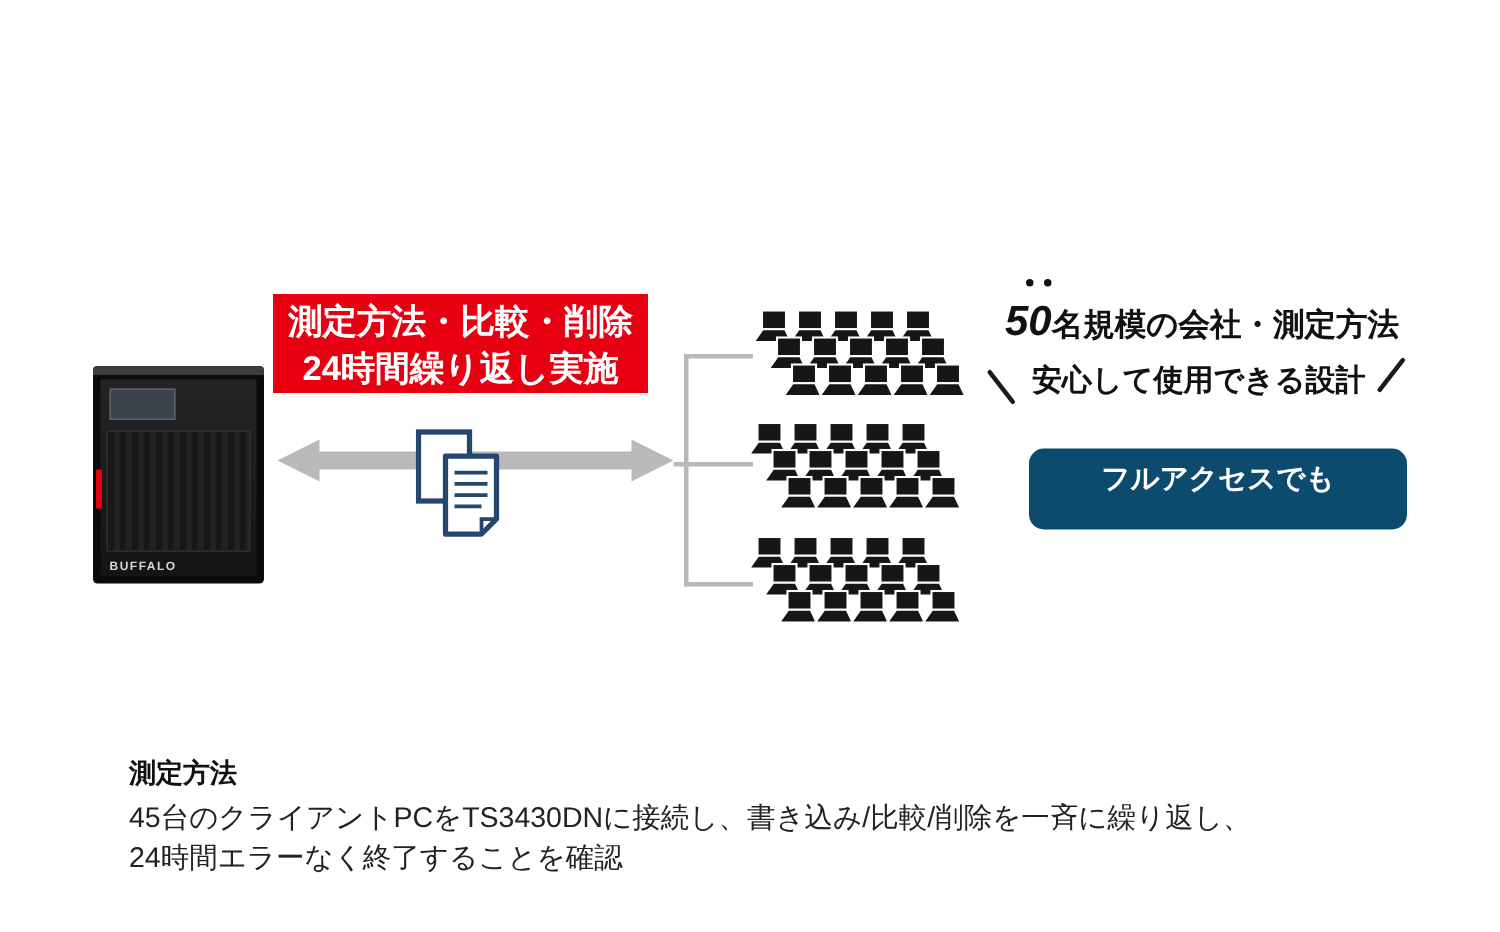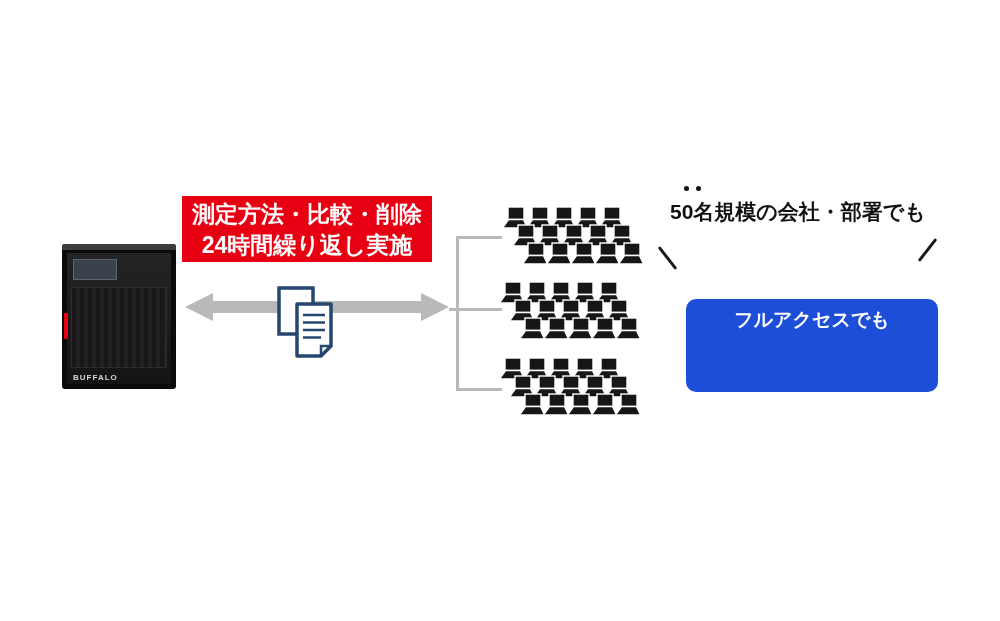--- a/index.html
+++ b/index.html
@@ -37,29 +37,29 @@
 
   
   .cluster{position:absolute;width:146px;height:60px;}
   .laptop{position:absolute;width:30px;height:24px;}
 
   
   .callout{position:absolute;left:648px;top:186px;width:300px;height:92px;color:#111;}
   .dots{position:absolute;left:36px;top:0px;display:flex;gap:7px;}
   .dots i{width:5px;height:5px;border-radius:50%;background:#111;display:block;}
   .co-l1{position:absolute;left:22px;top:12px;display:flex;align-items:baseline;font-weight:bold;white-space:nowrap;}
-  .co-num{font-size:21px;}
+  .co-num{font-size:28px;font-style:italic;}
   .co-rest{font-size:21px;}
   .co-l2{position:absolute;left:40px;top:54px;font-size:20px;font-weight:bold;white-space:nowrap;}
   .slash{position:absolute;width:3px;height:28px;background:#1a1a1a;border-radius:2px;}
   .slash-left{left:18px;top:58px;transform:rotate(-38deg);}
   .slash-right{left:278px;top:50px;transform:rotate(38deg);}
 
   
-  .bluebox{position:absolute;left:686px;top:299px;width:252px;height:93px;background:#1d4ed8;border-radius:10px;
+  .bluebox{position:absolute;left:686px;top:299px;width:252px;height:54px;background:#0c4a6e;border-radius:10px;
            color:#ffffff;text-align:center;box-sizing:border-box;padding-top:9px;}
   .bb-l1{font-size:19px;font-weight:bold;line-height:23px;}
   .bb-l2{font-size:25px;font-weight:bold;line-height:38px;white-space:nowrap;}
   .bb-num{font-size:35px;margin-right:2px;}
 
   
   .footer{position:absolute;left:86px;top:503px;width:860px;color:#222;}
   .f-head{font-size:18px;font-weight:bold;color:#111;margin-bottom:5px;}
   .f-line{font-size:19px;line-height:27px;white-space:nowrap;}
 </style>
@@ -297,23 +297,29 @@
     </div>
 
   <div class="callout">
     <div class="dots">
         <i></i>
         <i></i>
       </div>
     <div class="slash slash-left"></div>
     <div class="co-l1">
       <span class="co-num">50</span>
-        <span class="co-rest">名規模の会社・部署でも</span>
+        <span class="co-rest">名規模の会社・測定方法</span>
     </div>
+    <div class="co-l2">安心して使用できる設計</div>
     <div class="slash slash-right"></div>
   </div>
 
   <div class="bluebox">
     <div class="bb-l1">フルアクセスでも</div>
   </div>
 
+  <div class="footer">
+    <div class="f-head">測定方法</div>
+    <div class="f-line">45台のクライアントPCをTS3430DNに接続し、書き込み/比較/削除を一斉に繰り返し、</div>
+    <div class="f-line">24時間エラーなく終了することを確認</div>
+  </div>
 
 </div>
 
 </body></html>

